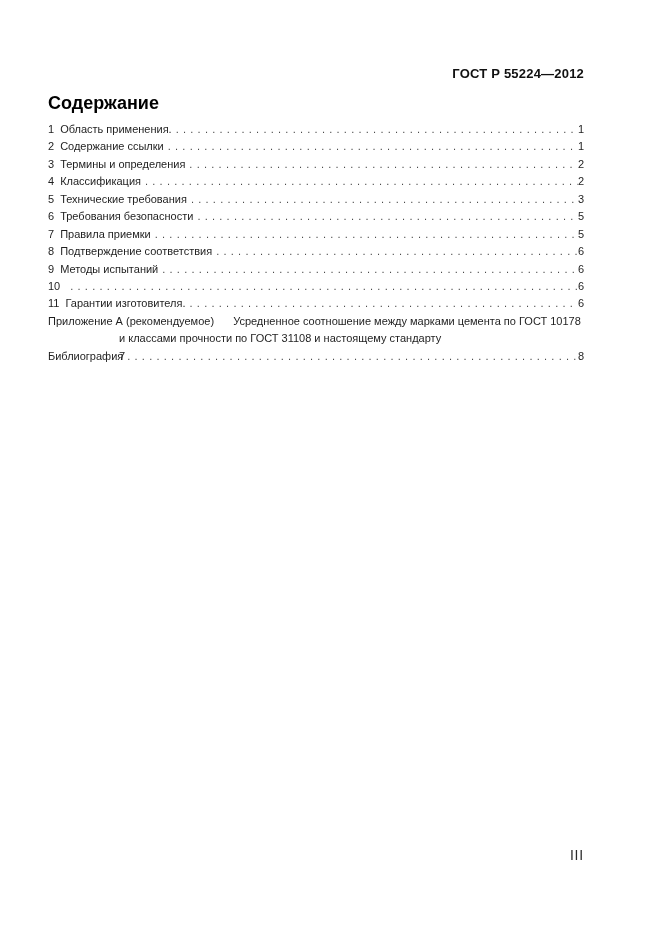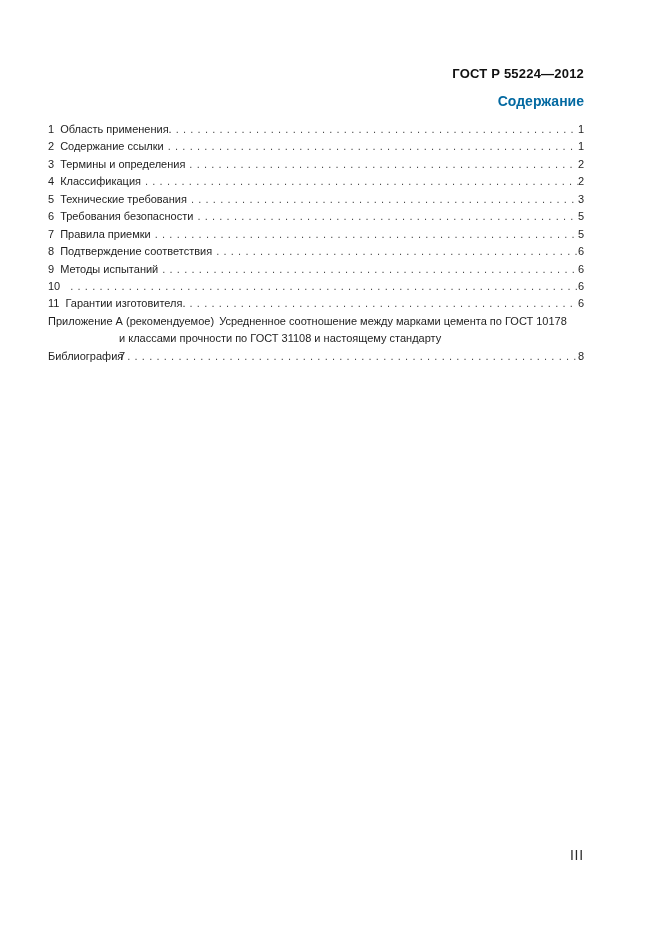--- a/index.html
+++ b/index.html
@@ -25,24 +25,24 @@
     font-size: 13px;
     font-weight: bold;
     color: #111111;
     letter-spacing: 0.2px;
   }
   .toc-title {
     position: absolute;
     top: 93px;
     left: 48px;
     width: 536px;
-    text-align: right;
-    font-size: 14px;
+    text-align: left;
+    font-size: 18px;
     font-weight: bold;
-    color: #0369a1;
+    color: #000000;
   }
   .toc {
     position: absolute;
     top: 121px;
     left: 48px;
     width: 536px;
     font-size: 11px;
   }
   .toc-line {
     display: flex;
@@ -74,21 +74,21 @@
   .toc-page {
     flex: 0 0 auto;
   }
   .appendix-first {
     height: 17.45px;
     line-height: 17.45px;
     white-space: nowrap;
     overflow: hidden;
   }
   .appendix-label {
-    margin-right: 2px;
+    margin-right: 16px;
   }
   .appendix-cont {
     padding-left: 71px;
     flex-direction: column;
   }
   .folio {
     position: absolute;
     top: 847px;
     left: 48px;
     width: 536px;

